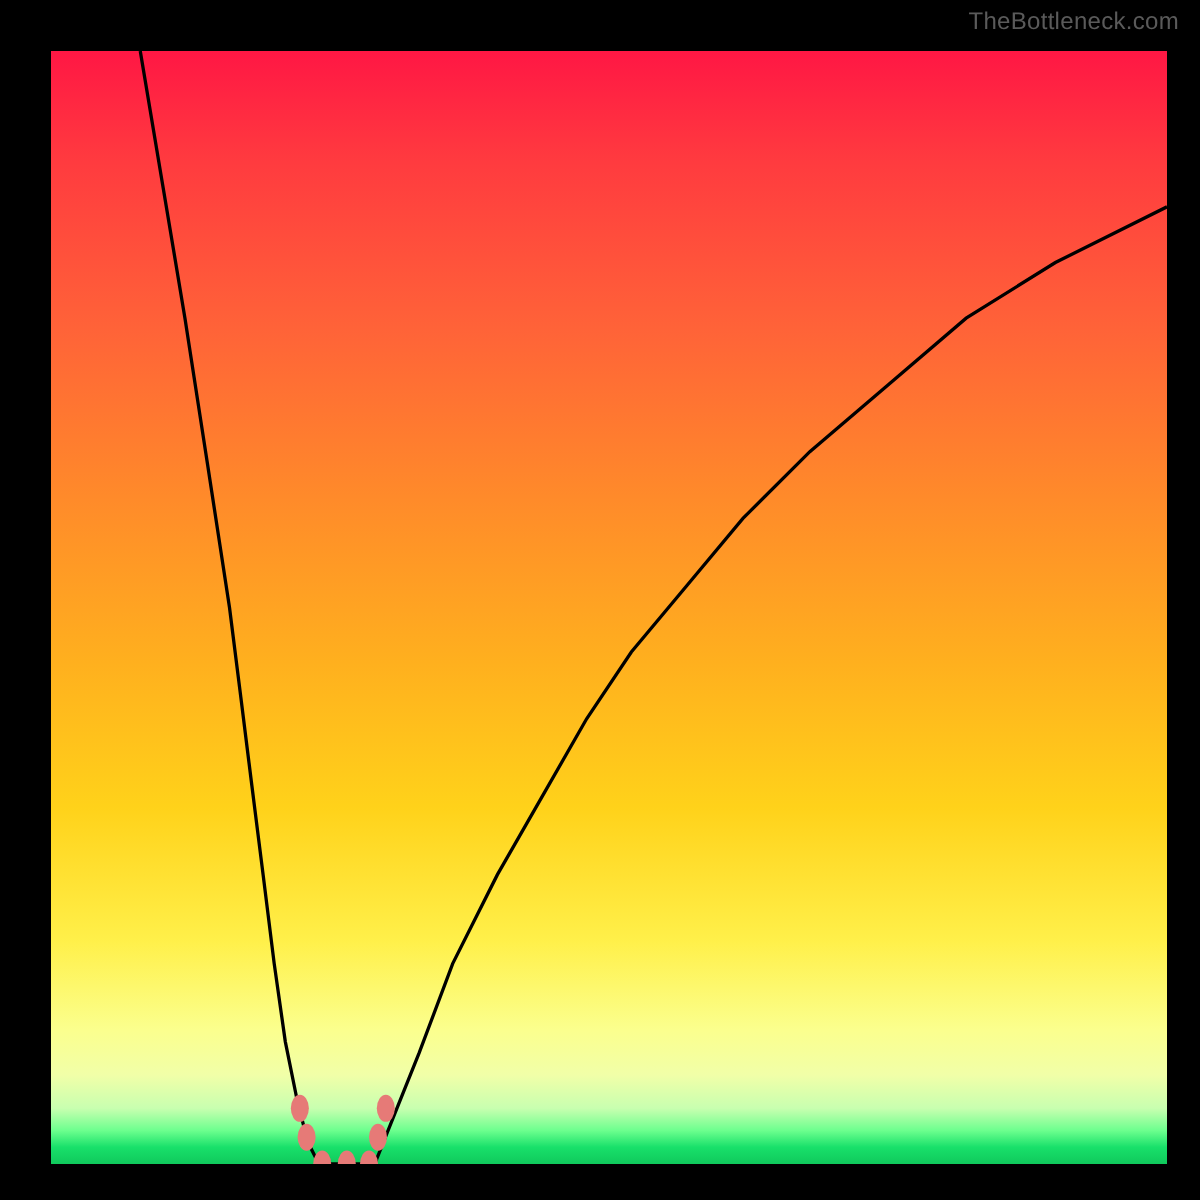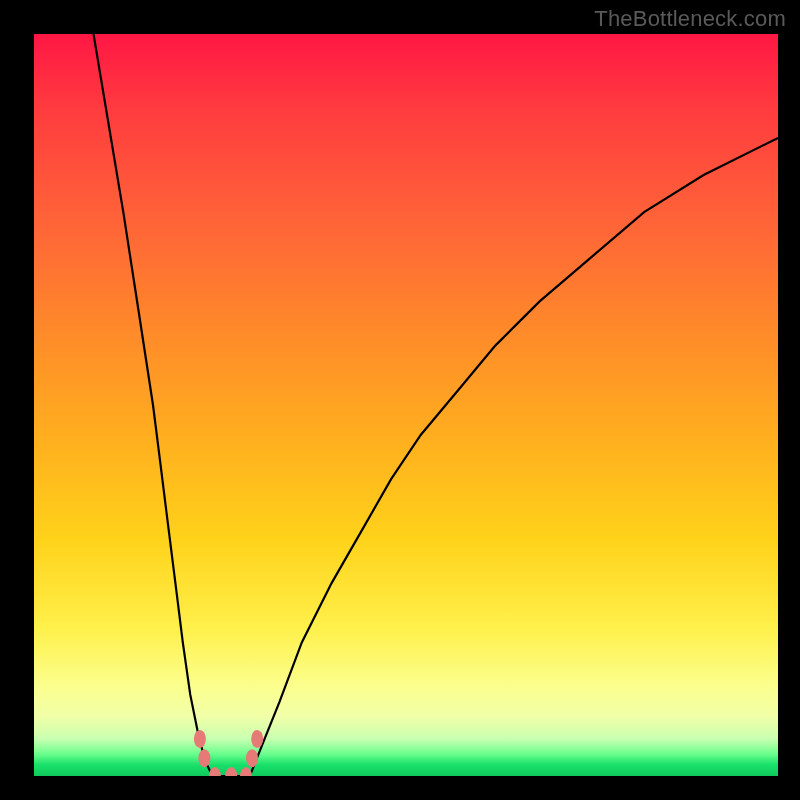--- a/index.html
+++ b/index.html
@@ -63,21 +63,21 @@
     top: 0;
     width: 100%;
     height: 100%;
     pointer-events: none;
   }
   .watermark {
     position: absolute;
     top: 6px;
     right: 14px;
     color: #5a5a5a;
-    font-size: 22px;
+    font-size: 16px;
     font-weight: 500;
     letter-spacing: 0.2px;
   }
 </style>
 </head>
 <body>
 
 <div class="frame">
   <div class="plot-area">
     <div class="gradient-bg"></div>

